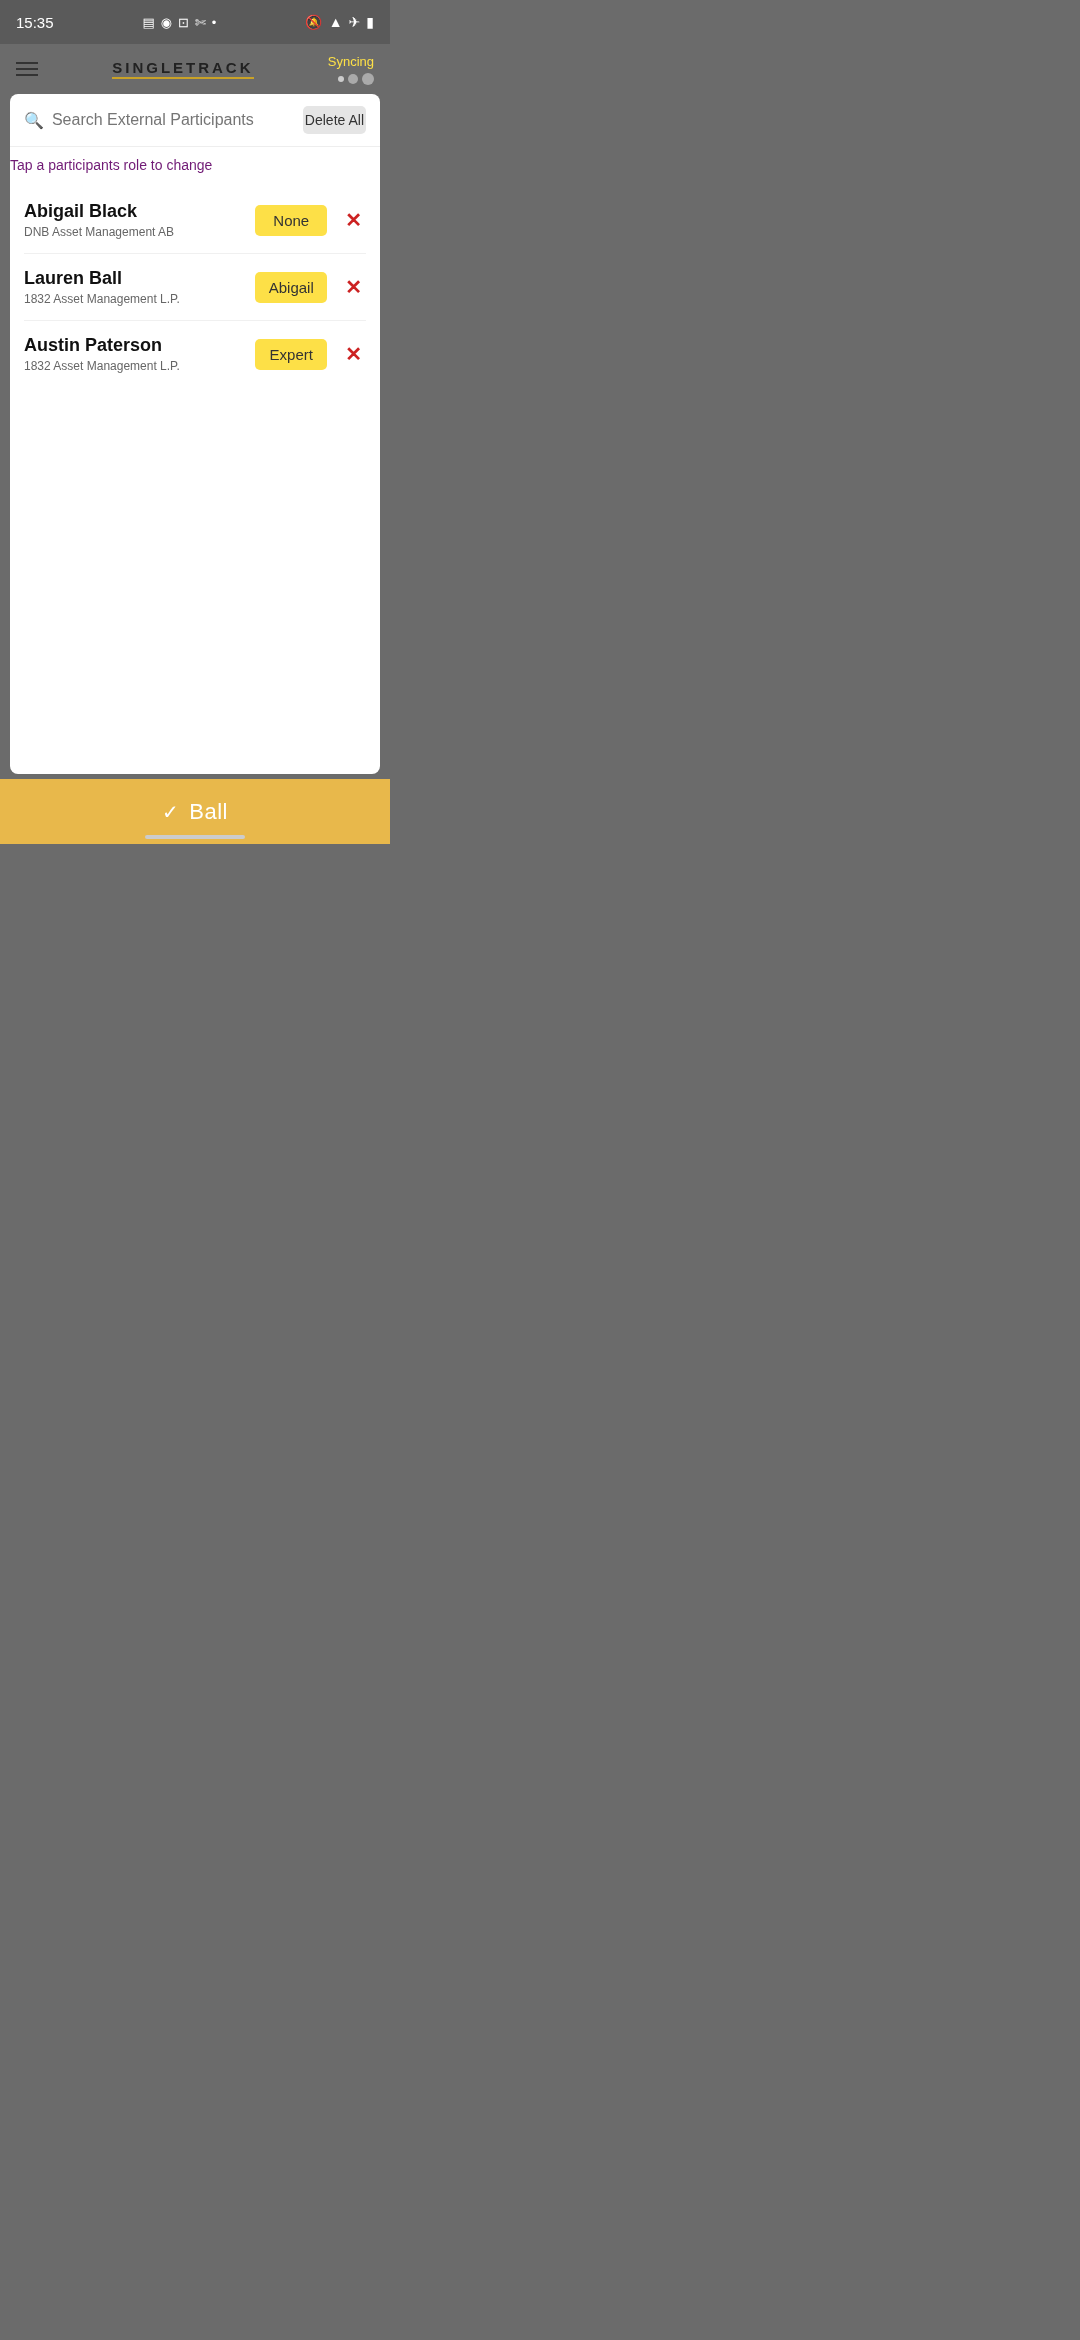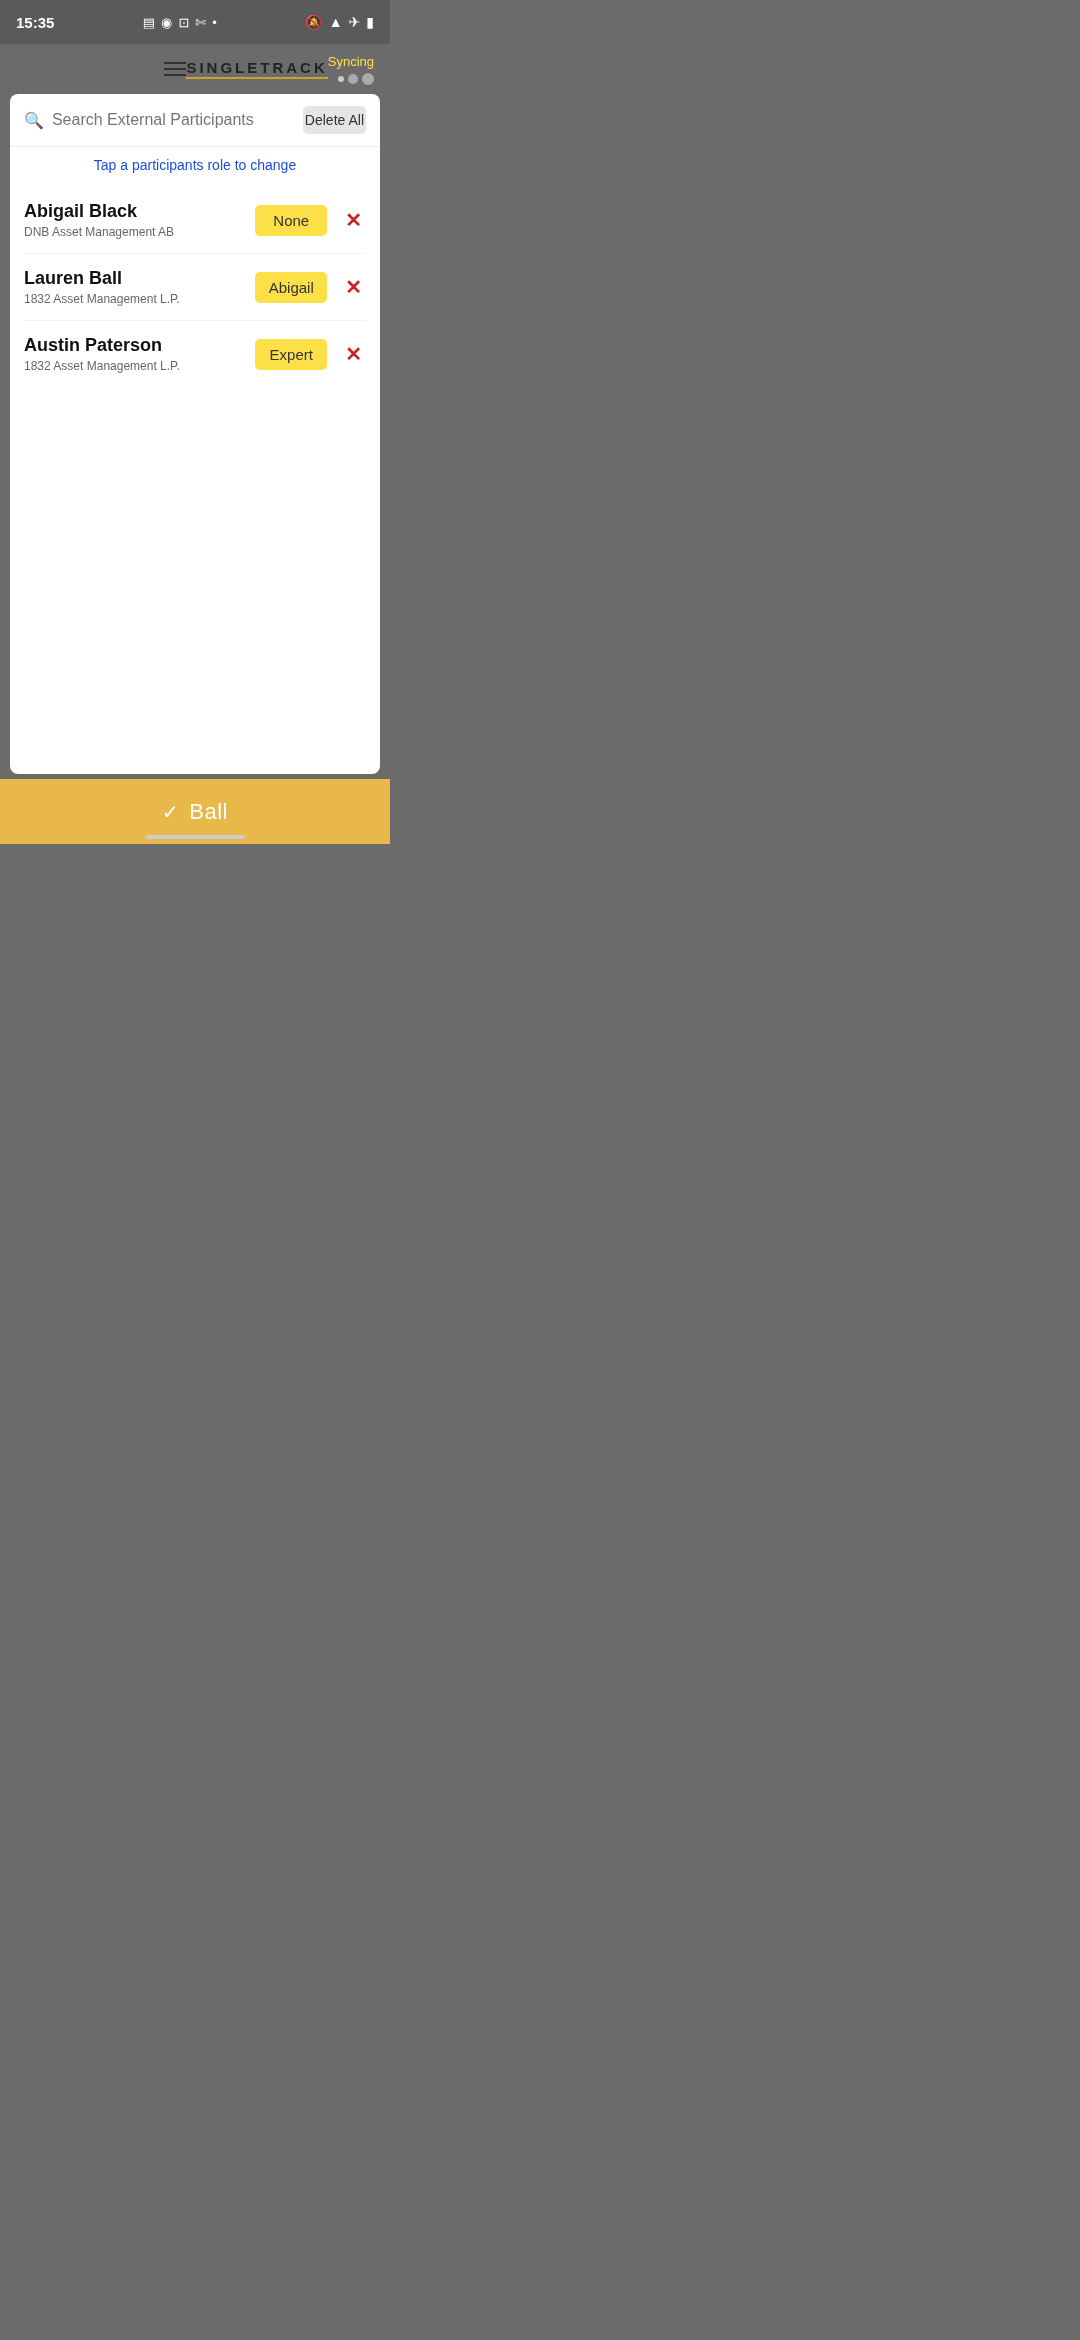--- a/index.html
+++ b/index.html
@@ -23,21 +23,21 @@
       align-items: center;
       justify-content: space-between;
       padding: 0 16px;
       position: relative;
       z-index: 10;
     }
 
     .status-time {
       color: white;
       font-size: 15px;
-      font-weight: 700;
+      font-weight: 400;
     }
 
     .status-left-icons {
       display: flex;
       align-items: center;
       gap: 6px;
     }
 
     .status-left-icons .icon-box {
       color: white;
@@ -55,21 +55,21 @@
       font-size: 14px;
     }
 
     
     .app-header {
       width: 100%;
       height: 50px;
       background: #6b6b6b;
       display: flex;
       align-items: center;
-      justify-content: flex-end;
+      justify-content: space-between;
       padding: 0 16px;
       position: relative;
       z-index: 10;
     }
 
     .hamburger-icon {
       display: flex;
       flex-direction: column;
       gap: 4px;
       cursor: pointer;
@@ -182,22 +182,21 @@
       border-radius: 5px;
       padding: 6px 2px;
       font-size: 14px;
       color: #333;
       cursor: pointer;
       flex-shrink: 0;
     }
 
     
     .hint-text {
-      text-align: center;
-      color: #1d4ed8;
+      color: #701a75;
       font-size: 14px;
       padding: 10px 0 14px;
     }
 
     
     .participants-list {
       flex: 1;
       overflow-y: auto;
       padding: 0 14px;
     }

